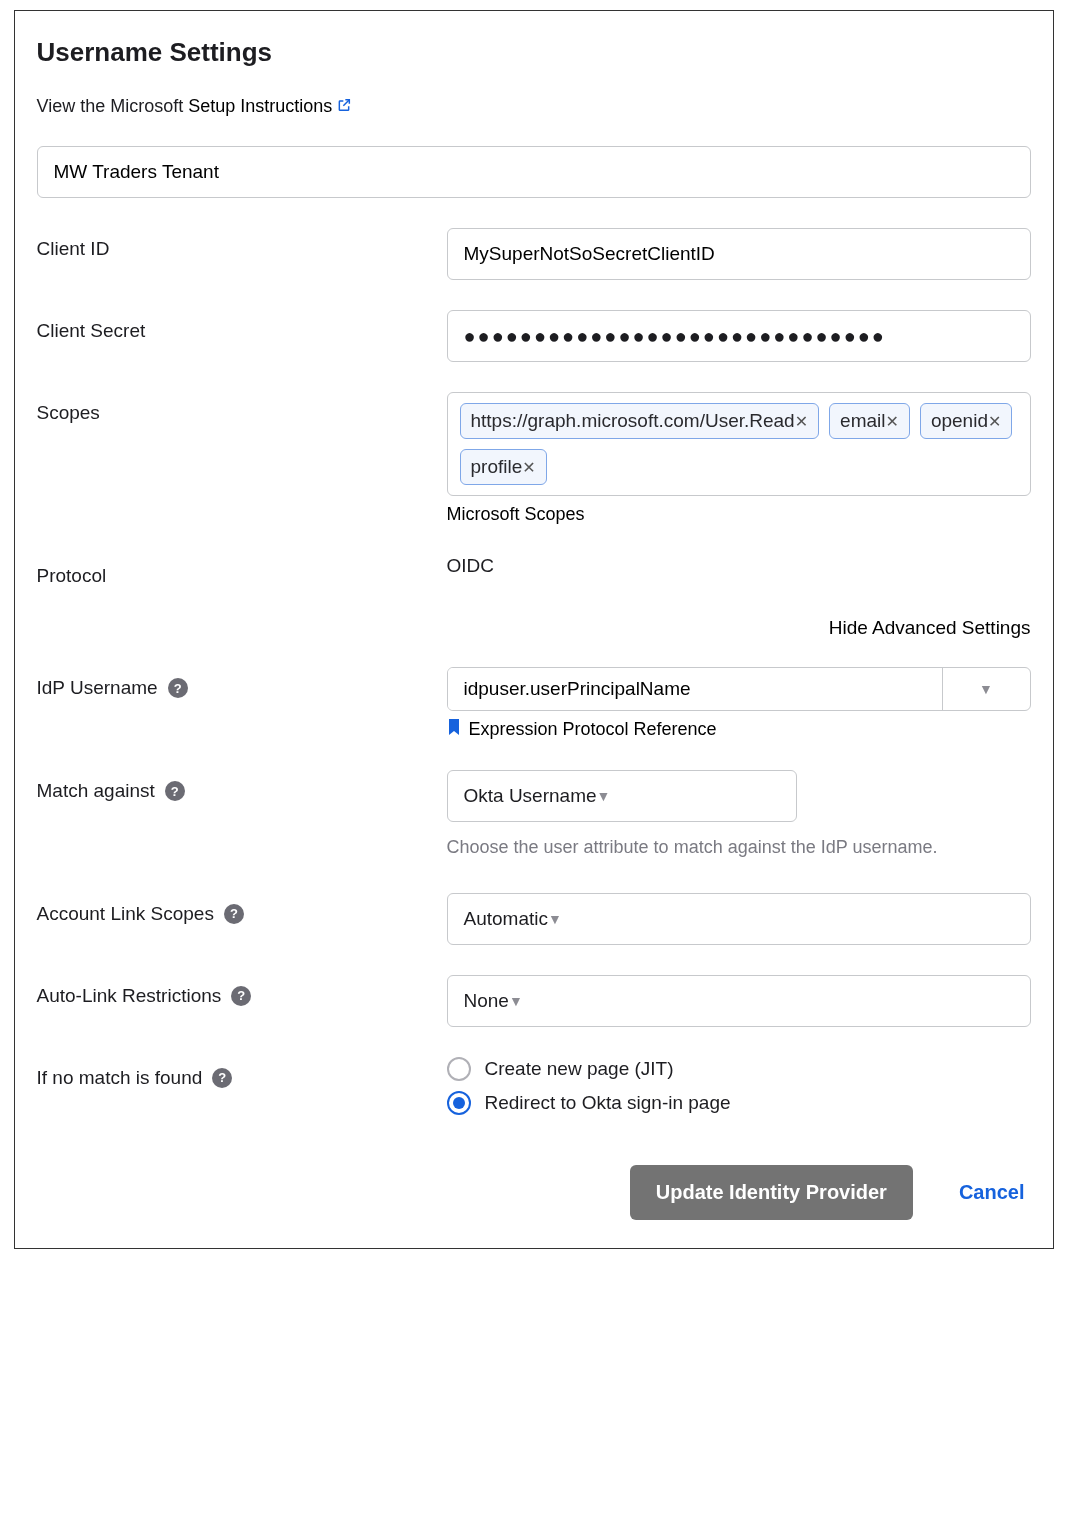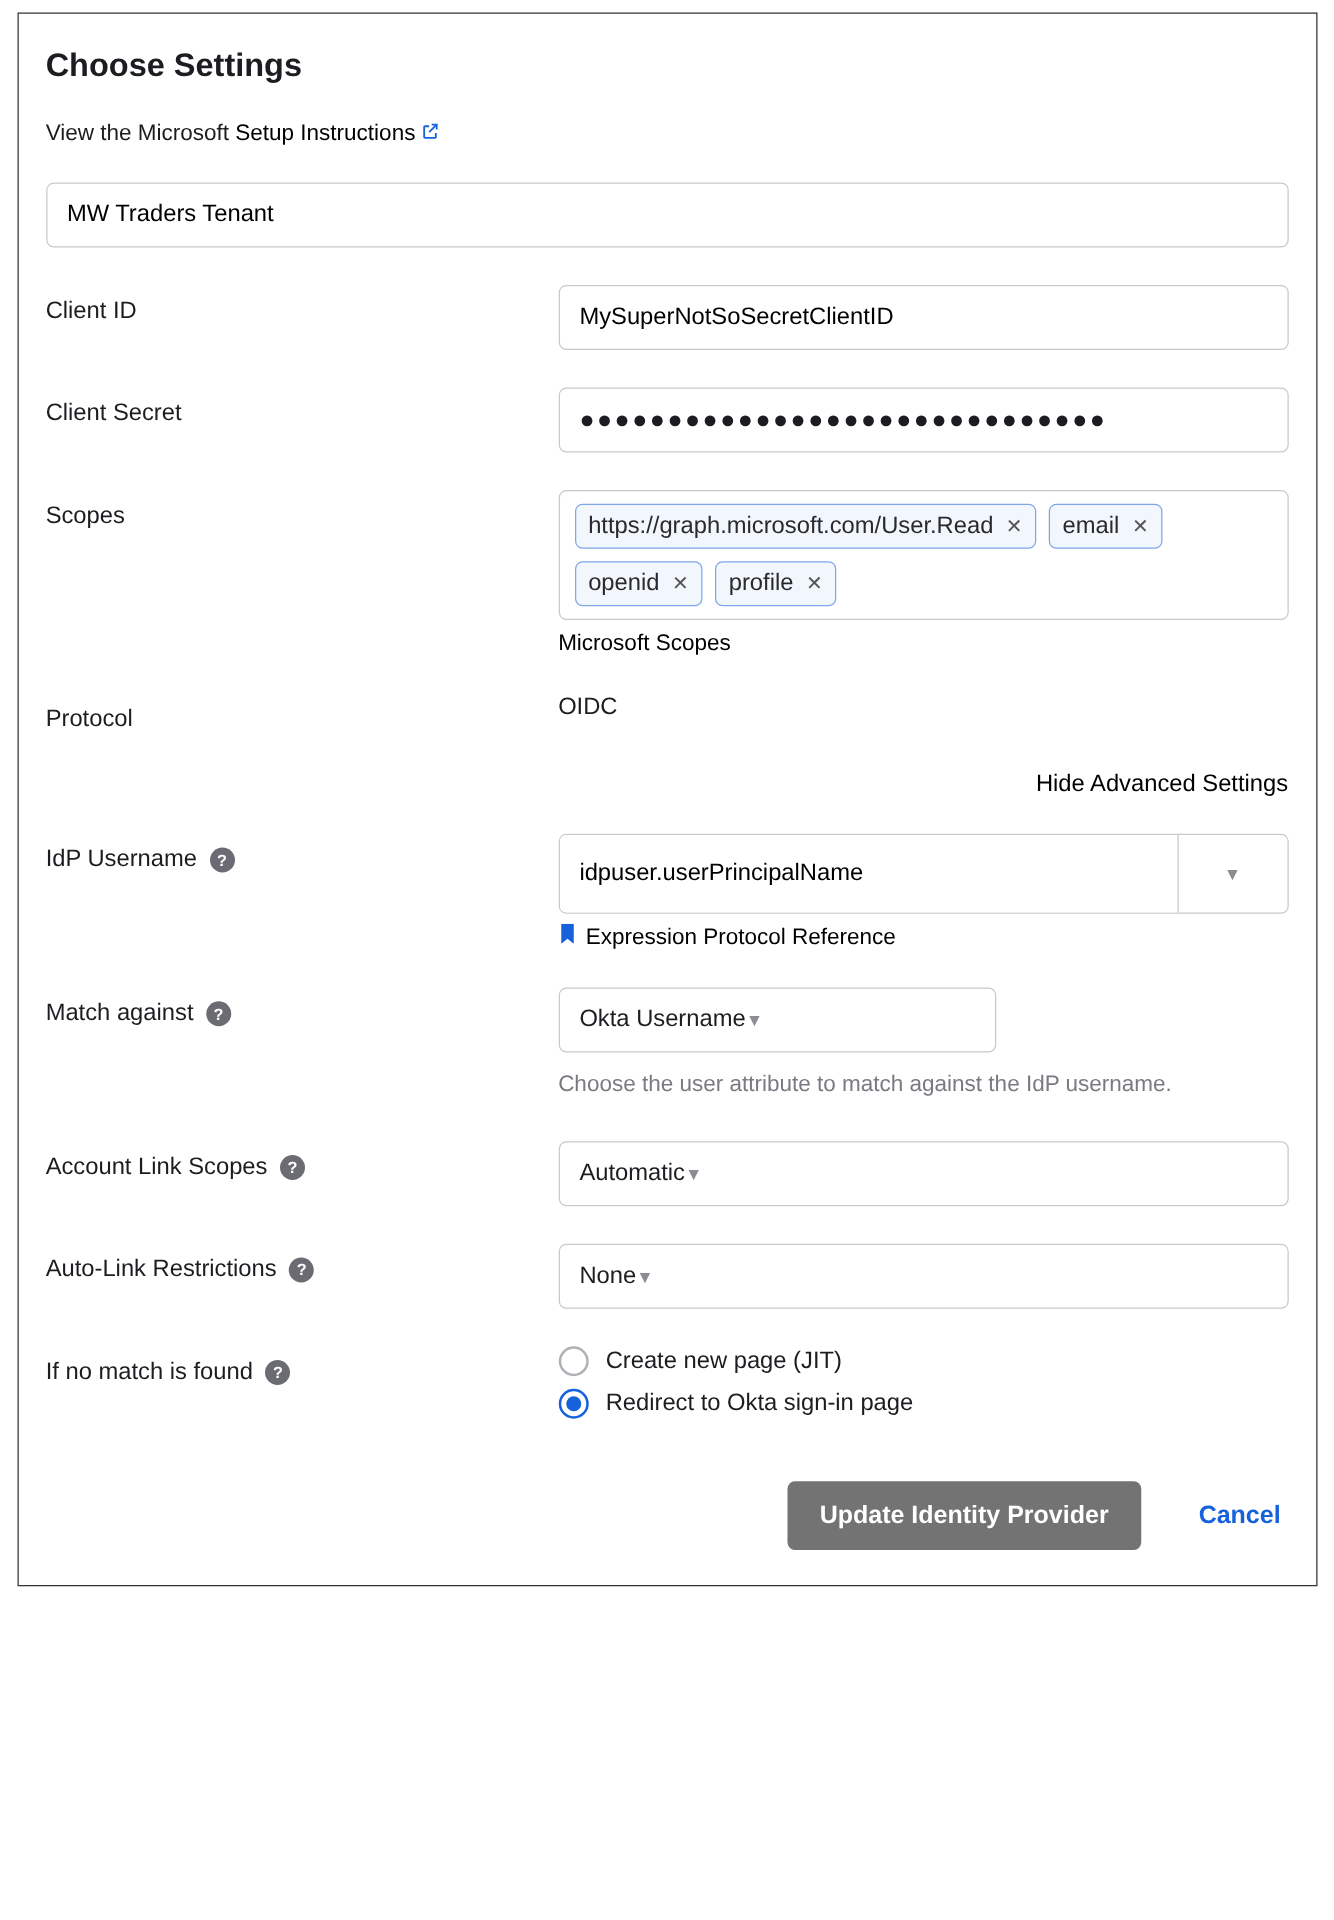--- a/index.html
+++ b/index.html
@@ -80,21 +80,20 @@
     background: #fff;
   }
   .tag {
     border: 1px solid #7fa7e8;
     background: #f2f6fd;
     border-radius: 6px;
     padding: 6px 10px;
     font-size: 19px;
     display: inline-flex;
     align-items: center;
-    gap: 10px;
     color: #2a2a2e;
   }
   .tag .x {
     cursor: pointer;
     color: #555;
     font-size: 16px;
   }
   .below-link {
     margin-top: 8px;
     font-size: 18px;
@@ -115,21 +114,21 @@
     font-weight: 700;
     align-items: center;
     justify-content: center;
   }
   .combo {
     display: flex;
     width: 100%;
     border: 1px solid #c7c9cc;
     border-radius: 6px;
     overflow: hidden;
-    height: 64px;
+    height: 44px;
     background: #fff;
   }
   .combo input {
     flex: 1;
     border: none;
     padding: 0 16px;
     font-size: 19px;
     outline: none;
   }
   .combo .caret-btn {
@@ -207,21 +206,21 @@
     background: none;
     border: none;
     cursor: pointer;
   }
 </style>
 </head>
 <body>
 
 <div class="panel">
 
-  <h2 class="title">Choose Settings</h2>
+  <h2 class="title">Username Settings</h2>
 
   <div class="intro">
     <span>View the Microsoft </span><a href="#" class="link"><span>Setup Instructions</span><span class="ext-icon"><svg width="16" height="16" viewBox="0 0 24 24" fill="none" stroke="#1662dd" stroke-width="2.2">
             <path d="M14 4h6v6"></path>
             <path d="M20 4l-9 9"></path>
             <path d="M19 14v5a1 1 0 0 1-1 1H6a1 1 0 0 1-1-1V7a1 1 0 0 1 1-1h5"></path>
           </svg></span></a>
   </div>
 
   <div class="row">

